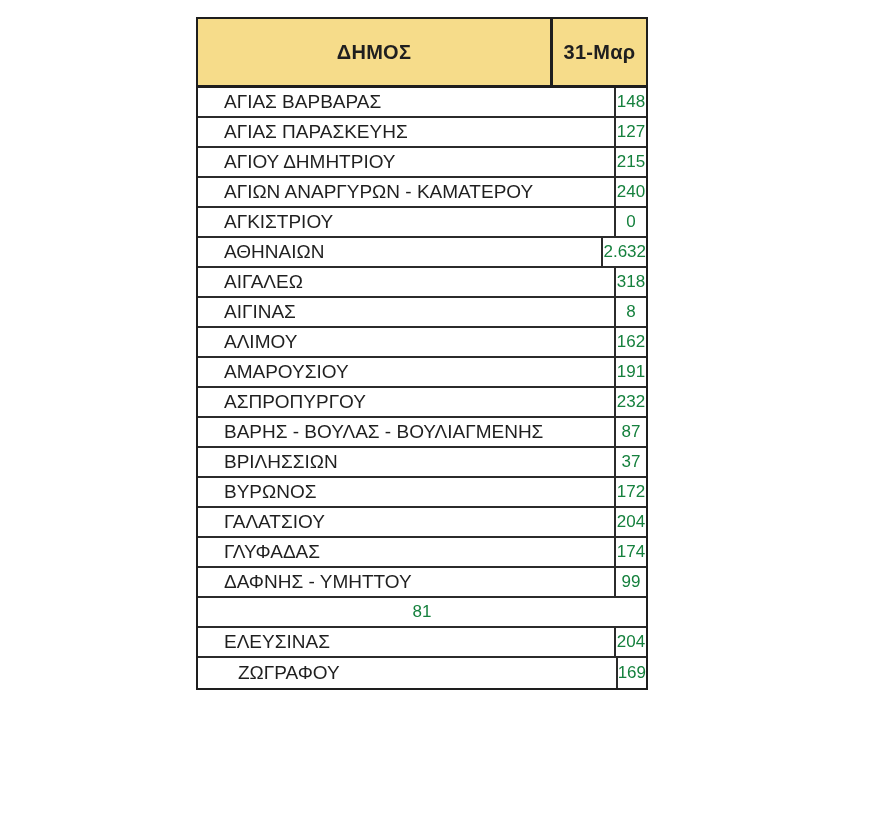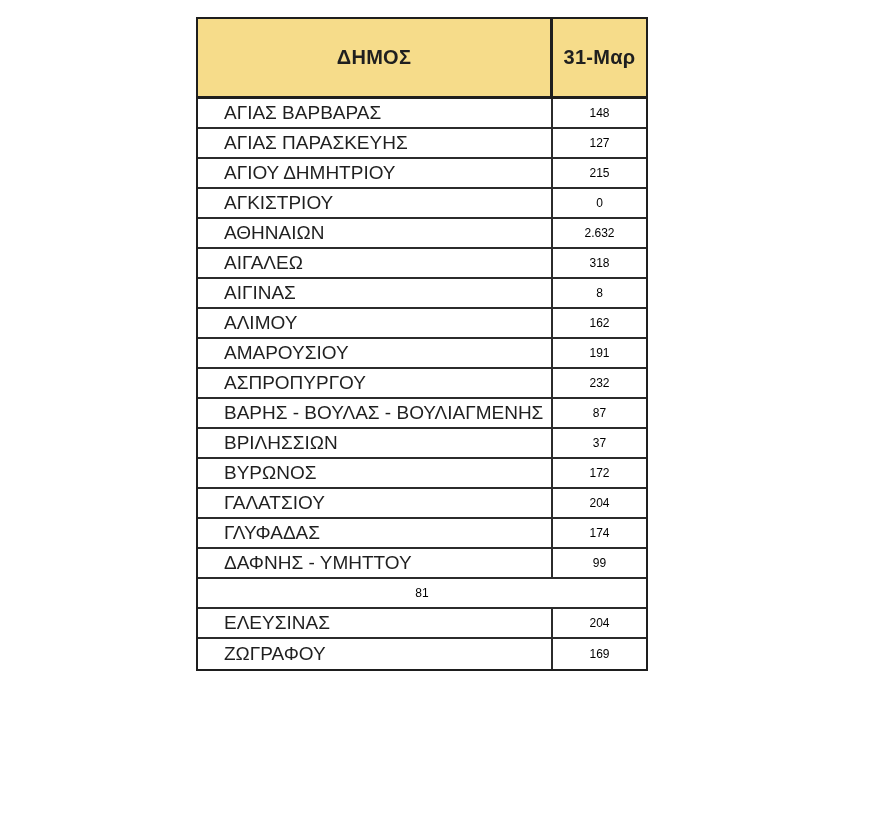--- a/index.html
+++ b/index.html
@@ -14,21 +14,21 @@
   .muni-table {
     position: absolute;
     left: 196px; top: 17px;
     width: 452px;
     border: 2px solid #1e1e1e;
     background: #ffffff;
   }
 
   .header-row {
     display: flex;
-    height: 80px;
+    height: 69px;
     background: #F6DC8A;
     border-bottom: 3px solid #1e1e1e;
   }
   .header-cell {
     display: flex; align-items: center; justify-content: center;
     font-weight: bold;
     font-size: 20px;
     color: #1f1f1f;
     letter-spacing: 0.3px;
   }
@@ -36,36 +36,36 @@
     width: 355px;
     border-right: 3px solid #1e1e1e;
   }
   .header-cell.value-col { flex: 1; text-align: center; }
 
   .t-row {
     display: flex;
     height: 30px;
     border-bottom: 2px solid #2b2b2b;
   }
-  .t-row:last-child { border-bottom: none; }
+  .t-row:last-child { border-bottom: none; margin-left: 14px; }
   .t-row .name-cell {
-    width: 355px;
+    width: 418px;
     border-right: 2px solid #2b2b2b;
     display: flex; align-items: center;
     padding-left: 26px;
     font-size: 19px;
     color: #1f1f1f;
     white-space: nowrap;
     overflow: hidden;
   }
   .t-row .value-cell {
     flex: 1;
     display: flex; align-items: center; justify-content: center;
-    font-size: 12px;
-    color: #000000;
+    font-size: 17px;
+    color: #15803d;
   }
 </style>
 </head>
 <body>
 
 <div class="canvas">
   <div class="muni-table">
     <div class="header-row">
       <div class="header-cell name-col">ΔΗΜΟΣ</div>
       <div class="header-cell value-col">31-Μαρ</div>
@@ -79,20 +79,24 @@
   <div class="t-row">
     <div class="name-cell">ΑΓΙΑΣ ΠΑΡΑΣΚΕΥΗΣ</div>
     <div class="value-cell">127</div>
   </div>
 
   <div class="t-row">
     <div class="name-cell">ΑΓΙΟΥ ΔΗΜΗΤΡΙΟΥ</div>
     <div class="value-cell">215</div>
   </div>
 
+  <div class="t-row">
+    <div class="name-cell">ΑΓΙΩΝ ΑΝΑΡΓΥΡΩΝ - ΚΑΜΑΤΕΡΟΥ</div>
+    <div class="value-cell">240</div>
+  </div>
 
   <div class="t-row">
     <div class="name-cell">ΑΓΚΙΣΤΡΙΟΥ</div>
     <div class="value-cell">0</div>
   </div>
 
   <div class="t-row">
     <div class="name-cell">ΑΘΗΝΑΙΩΝ</div>
     <div class="value-cell">2.632</div>
   </div>

